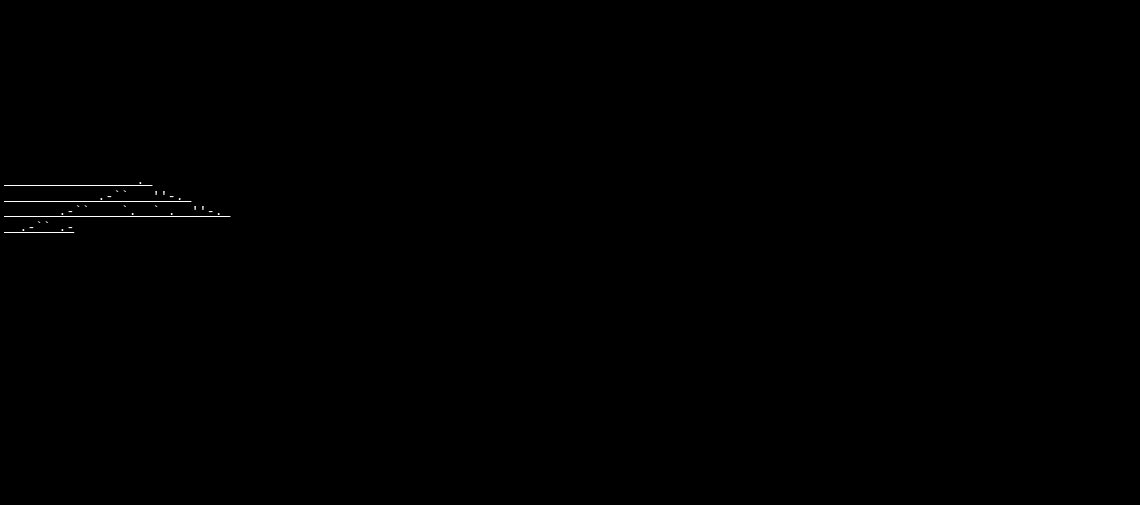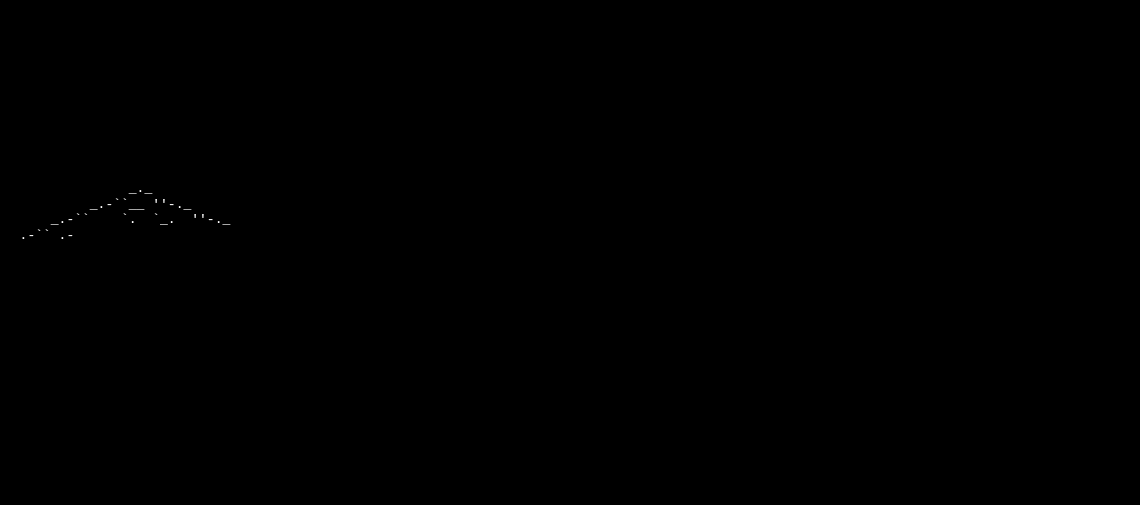--- a/index.html
+++ b/index.html
@@ -15,21 +15,21 @@
       line-height: 1.3;
       padding: 4px;
       white-space: pre;
       overflow-x: hidden;
     }
     .orange { color: #ff9933; }
     .green { color: #00cc00; }
     .white { color: #ffffff; }
     .ascii-container {
       display: flex;
-      margin-top: 8px;
+      text-decoration: underline;
     }
     .ascii-art {
       white-space: pre;
       line-height: 1.2;
     }
     .terminal-line {
       display: block;
     }
   </style>
 </head>

